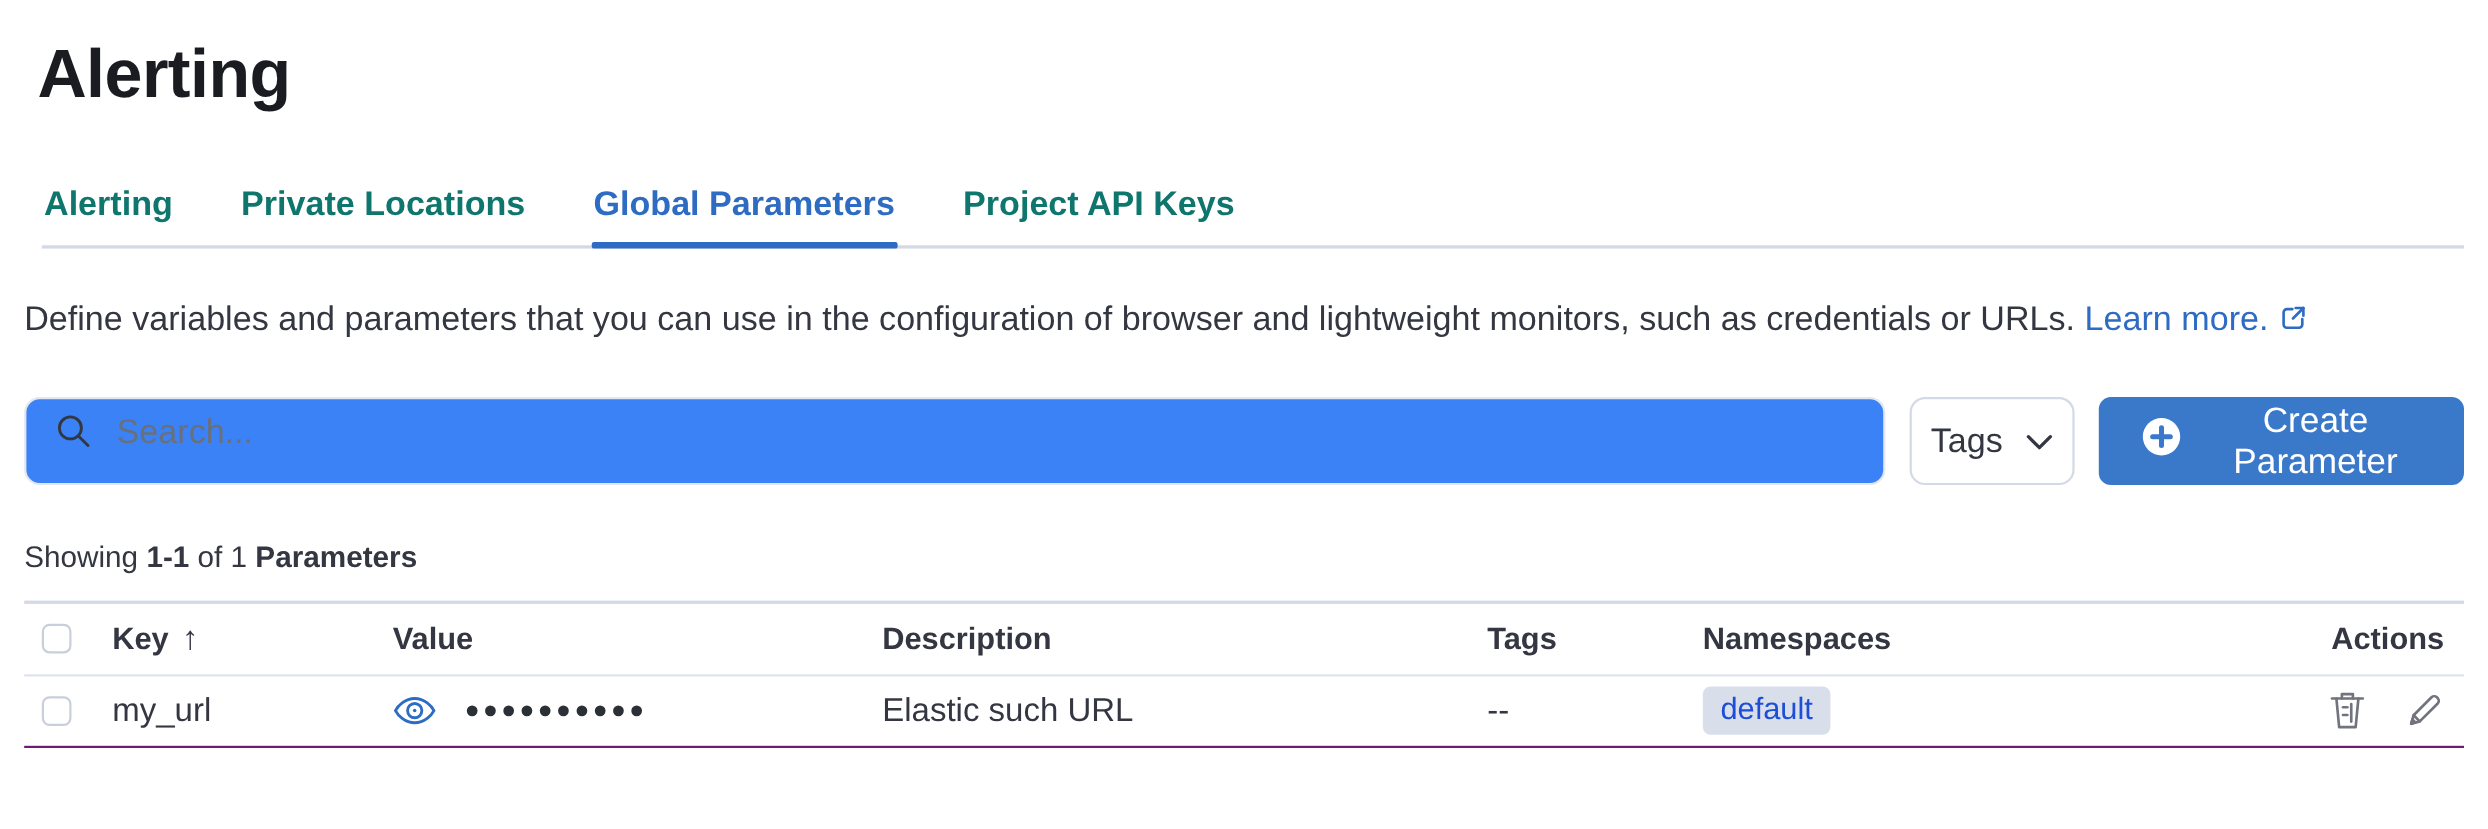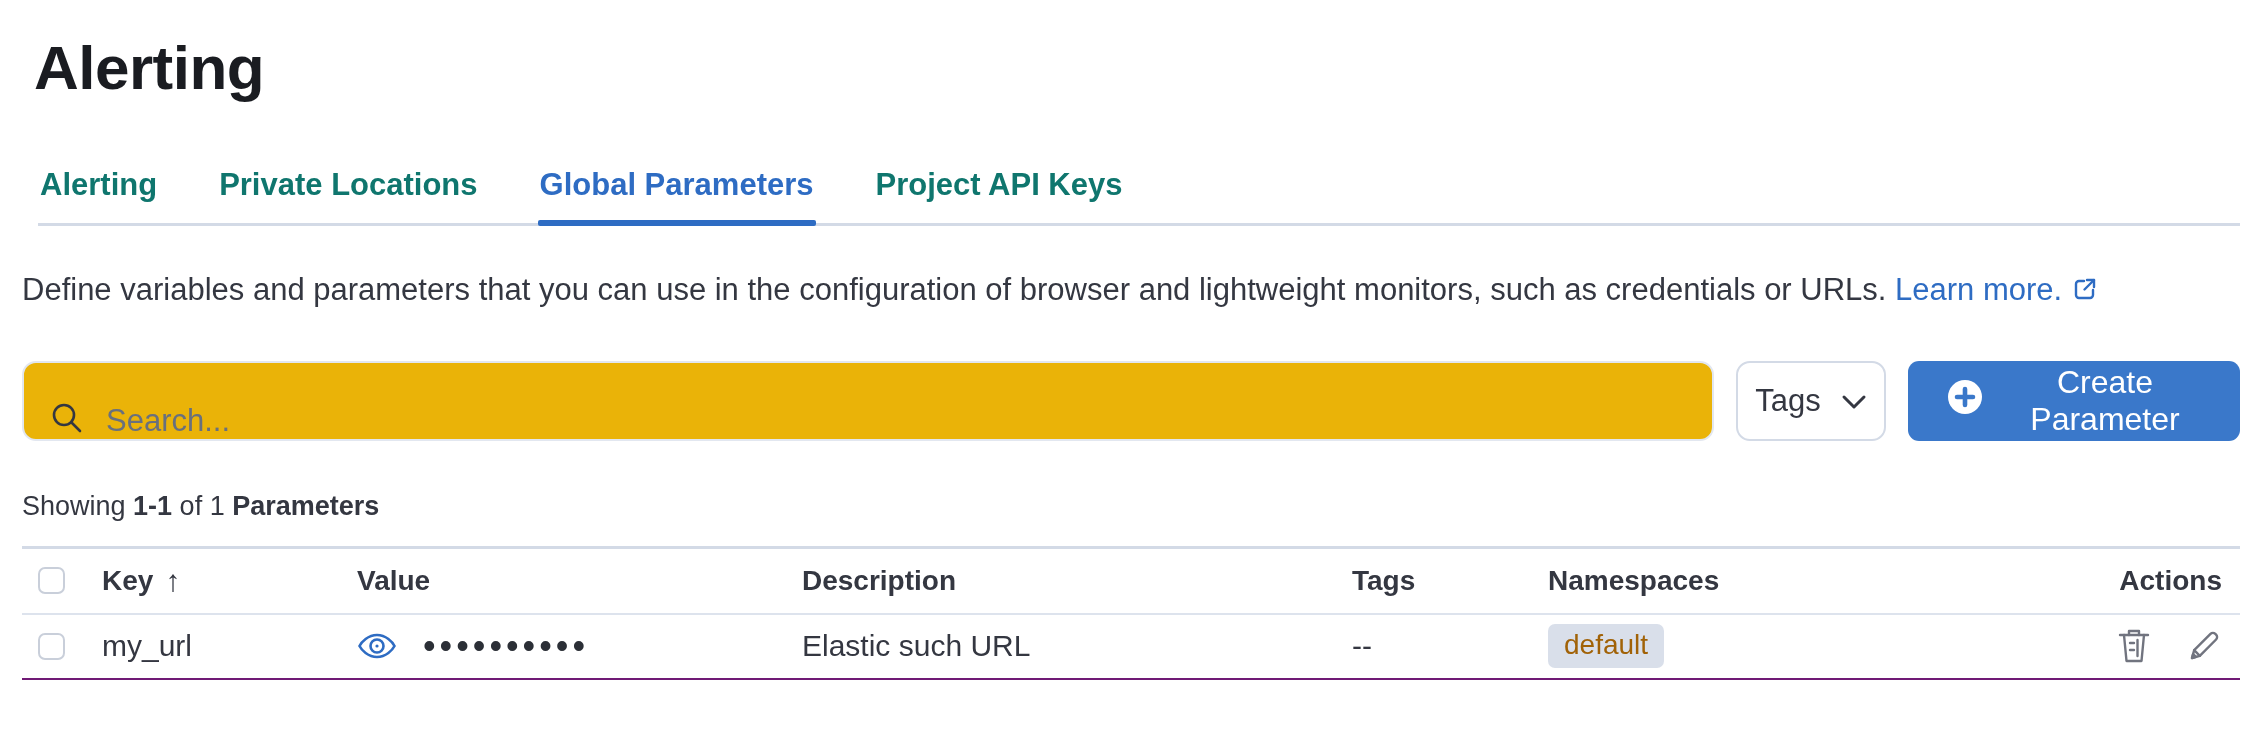--- a/index.html
+++ b/index.html
@@ -42,23 +42,23 @@
   }
   .learn-more {
     color: #2e6cc3; text-decoration: none; font-weight: 500;
     white-space: nowrap; cursor: pointer;
   }
   .external-icon { margin-left: 10px; vertical-align: -2px; }
 
   
   .toolbar { margin-top: 44px; display: flex; gap: 22px; align-items: stretch; height: 80px; }
   .search-box {
-    flex: 1; display: flex; align-items: flex-end; gap: 22px;
-    background: #eab308; border: 2px solid #e2e7f0; border-radius: 14px;
-    padding: 0 26px; max-width: 1700px;
+    flex: 1; display: flex; align-items: flex-start; gap: 22px;
+    background: #3b82f6; border: 2px solid #e2e7f0; border-radius: 14px;
+    padding: 12px 26px; max-width: 1700px;
   }
   .search-box input {
     flex: 1; border: none; outline: none; background: transparent;
     font-family: "Liberation Sans", sans-serif;
     font-size: 31px; color: #343741;
   }
   .search-box input::placeholder { color: #69707d; }
   .tags-btn {
     display: flex; align-items: center; gap: 20px; justify-content: center;
     background: #fff; border: 2px solid #d3dae6; border-radius: 14px;
@@ -99,21 +99,21 @@
   .col-actions { flex: 1; justify-content: flex-end; padding-right: 18px; gap: 34px; }
   .checkbox {
     width: 27px; height: 27px; background: #fff;
     border: 2px solid #c9cfda; border-radius: 7px; cursor: pointer;
   }
   .sort-arrow { font-weight: 400; font-size: 30px; margin-left: 12px; }
   .masked-dots { margin-left: 26px; font-size: 36px; letter-spacing: 4px; color: #2b2f36; line-height: 1; }
   .eye-btn { display: inline-flex; cursor: pointer; }
   .badge {
     background: #d9dfea; border-radius: 7px; padding: 5px 16px 7px;
-    font-size: 28px; color: #a16207;
+    font-size: 28px; color: #1d4ed8;
   }
   .action-icon { display: inline-flex; cursor: pointer; }
 </style>
 </head>
 <body>
 
 <div class="page">
 
   <h1 class="page-title">Alerting</h1>
 

